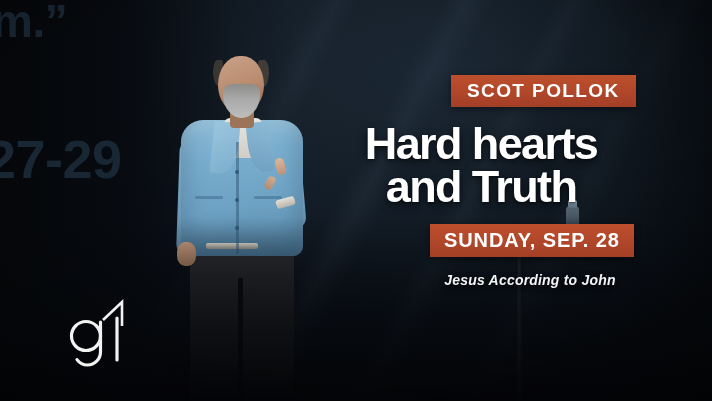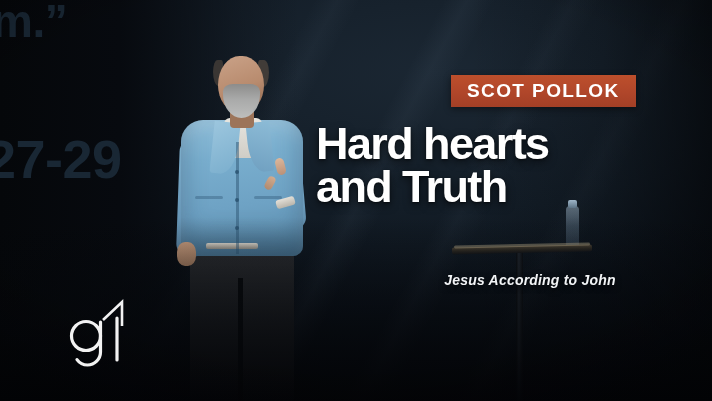--- a/index.html
+++ b/index.html
@@ -232,20 +232,21 @@
     background:linear-gradient(180deg,#bd4f2c 0%, #b0462a 55%, #a33f26 100%);
     color:#ffffff;
     font-size:19px; font-weight:700;
     letter-spacing:1.4px;
     line-height:1;
     box-shadow:0 2px 7px rgba(0,0,0,0.45);
   }
 
   .title {
     position:absolute; left:316px; top:122px; width:330px;
+    text-align:center;
     color:#ffffff;
     font-size:45px;
     font-weight:700;
     line-height:0.96;
     letter-spacing:-1.6px;
     text-shadow:0 3px 9px rgba(0,0,0,0.6), 0 1px 2px rgba(0,0,0,0.5);
   }
 
   .date-badge {
     position:absolute; left:430px; top:224px;
@@ -326,20 +327,21 @@
   <div class="bg-darkbottom"></div>
   <div class="vignette"></div>
 
   <div class="name-badge">SCOT POLLOK</div>
 
   <div class="title">
     <div>Hard hearts</div>
     <div>and Truth</div>
   </div>
 
+  <div class="date-badge">SUNDAY, SEP. 28</div>
 
   <div class="series">Jesus According to John</div>
 
   <div class="logo">
     <svg viewBox="0 0 80 72">
 
       <circle cx="26" cy="40" r="14.5" fill="none" stroke="#f2f2f2" stroke-width="3.2"></circle>
       <path d="M40.5 26 V56 a13 13 0 0 1 -13 13 a13 13 0 0 1 -10.5 -5.4" fill="none" stroke="#f2f2f2" stroke-width="3.2" stroke-linecap="round"></path>
 
       <path d="M43 24 L62 6 L62 30" fill="none" stroke="#f2f2f2" stroke-width="2.6" stroke-linejoin="miter" stroke-linecap="butt"></path>

